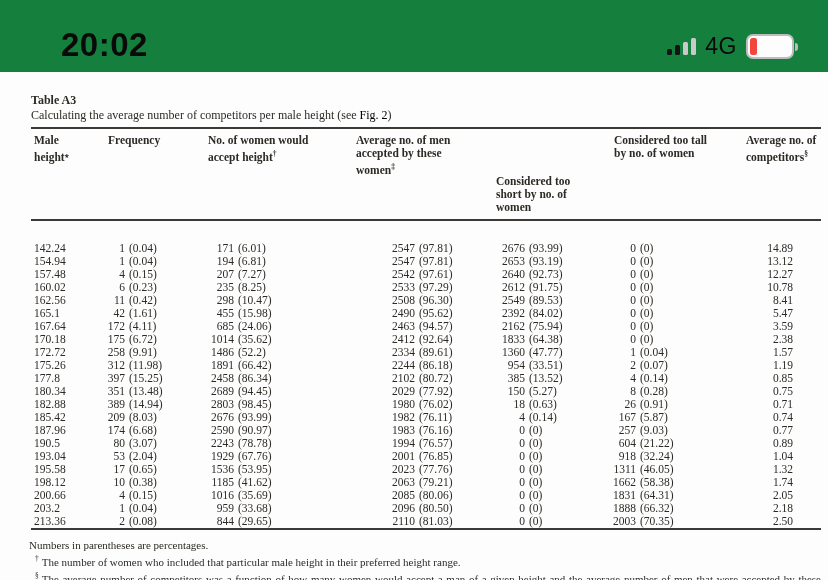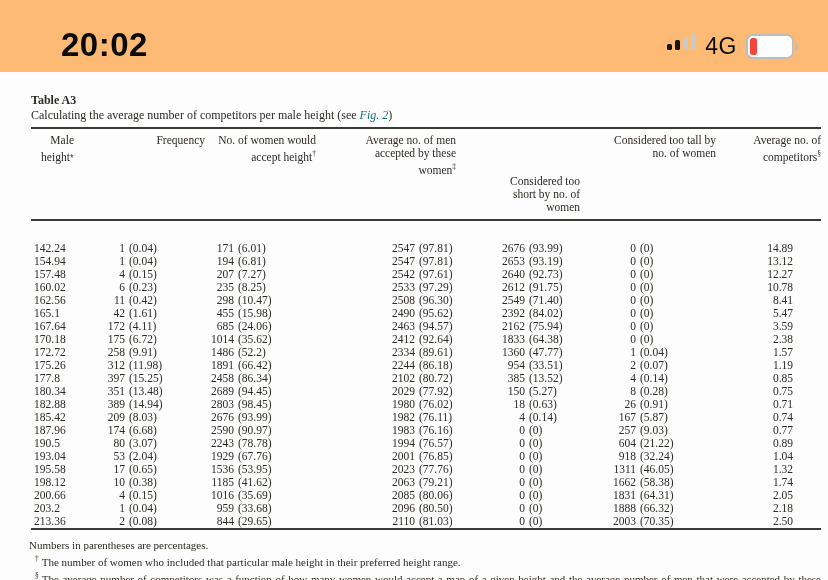--- a/index.html
+++ b/index.html
@@ -1,53 +1,53 @@
 <!DOCTYPE html>
 <html><head>
 <meta charset="utf-8">
 <style>
   html,body{margin:0;padding:0;background:#e9e9e9;}
   .screen{
     position:relative;width:828px;height:580px;background:#fdfdfd;
     overflow:hidden;font-family:"Liberation Serif",serif;color:#35322c;
   }
   
-  .status-bar{position:absolute;top:0;left:0;width:828px;height:72px;background:#fdba74;}
+  .status-bar{position:absolute;top:0;left:0;width:828px;height:72px;background:#15803d;}
   .time{
     position:absolute;left:61px;top:26px;
     font-family:"Liberation Sans",sans-serif;font-weight:bold;font-size:33px;
     letter-spacing:0.5px;color:#0a0a0a;
   }
   .status-right{
-    position:absolute;right:30px;top:33px;display:flex;gap:9px;
+    position:absolute;right:30px;top:33px;display:flex;align-items:center;gap:9px;
     font-family:"Liberation Sans",sans-serif;
   }
   .signal{display:flex;align-items:flex-end;gap:3px;height:17px;}
   .signal i{display:block;width:5px;border-radius:1.5px;}
   .signal .b1{height:6px;background:#141414;}
   .signal .b2{height:10px;background:#141414;}
   .signal .b3{height:13px;background:#c9c9c9;}
   .signal .b4{height:17px;background:#c9c9c9;}
   .net{font-size:23px;color:#0a0a0a;letter-spacing:0.5px;}
   .battery{display:flex;align-items:center;}
   .bat-body{position:relative;width:44px;height:21px;border:2px solid #bdbdbd;border-radius:7px;background:#fdfdfd;}
   .bat-fill{position:absolute;left:2px;top:2px;bottom:2px;width:7px;background:#f4453c;border-radius:2.5px;}
   .bat-nub{width:3px;height:8px;background:#bdbdbd;border-radius:0 3px 3px 0;margin-left:1px;}
   
   .paper{position:absolute;top:93px;left:9px;width:828px;}
   .tbl-label{margin-left:22px;font-size:12px;font-weight:bold;line-height:14px;color:#2d2a25;}
   .tbl-caption{margin-left:22px;font-size:12px;line-height:14px;margin-top:1px;color:#2d2a25;}
-  .fig-link{color:#0f766e;text-decoration:none;cursor:pointer;font-style:italic;}
+  .fig-link{color:#000000;text-decoration:none;cursor:pointer;}
   table.tbl{
     margin-left:22px;margin-top:5px;width:790px;border-collapse:collapse;table-layout:fixed;
     border-top:2px solid #3b3835;border-bottom:2px solid #3b3835;
   }
   table.tbl thead tr{border-bottom:2px solid #3b3835;}
   .tbl th{
-    text-align:right;vertical-align:top;font-weight:normal;font-size:11.5px;line-height:13px;
+    text-align:left;vertical-align:top;font-weight:bold;font-size:11.5px;line-height:13px;
     padding:5px 0 5px 3px;color:#2d2a25;
   }
   .tbl th .hw{display:block;}
   .hw1{max-width:40px;}
   .hw3{max-width:108px;}
   .hw4{max-width:100px;}
   .hw5{max-width:84px;margin-top:41px;}
   .hw6{max-width:102px;}
   .hw7{max-width:76px;}
   .tbl th sup,.fn sup{font-size:7.5px;}
@@ -166,21 +166,21 @@
             <td class="c4"><span class="n">2533</span><span class="p">(97.29)</span></td>
             <td class="c5"><span class="n">2612</span><span class="p">(91.75)</span></td>
             <td class="c6"><span class="n">0</span><span class="p">(0)</span></td>
             <td class="c7">10.78</td>
           </tr>
           <tr>
             <td class="c1">162.56</td>
             <td class="c2"><span class="n">11</span><span class="p">(0.42)</span></td>
             <td class="c3"><span class="n">298</span><span class="p">(10.47)</span></td>
             <td class="c4"><span class="n">2508</span><span class="p">(96.30)</span></td>
-            <td class="c5"><span class="n">2549</span><span class="p">(71.40)</span></td>
+            <td class="c5"><span class="n">2549</span><span class="p">(89.53)</span></td>
             <td class="c6"><span class="n">0</span><span class="p">(0)</span></td>
             <td class="c7">8.41</td>
           </tr>
           <tr>
             <td class="c1">165.1</td>
             <td class="c2"><span class="n">42</span><span class="p">(1.61)</span></td>
             <td class="c3"><span class="n">455</span><span class="p">(15.98)</span></td>
             <td class="c4"><span class="n">2490</span><span class="p">(95.62)</span></td>
             <td class="c5"><span class="n">2392</span><span class="p">(84.02)</span></td>
             <td class="c6"><span class="n">0</span><span class="p">(0)</span></td>

